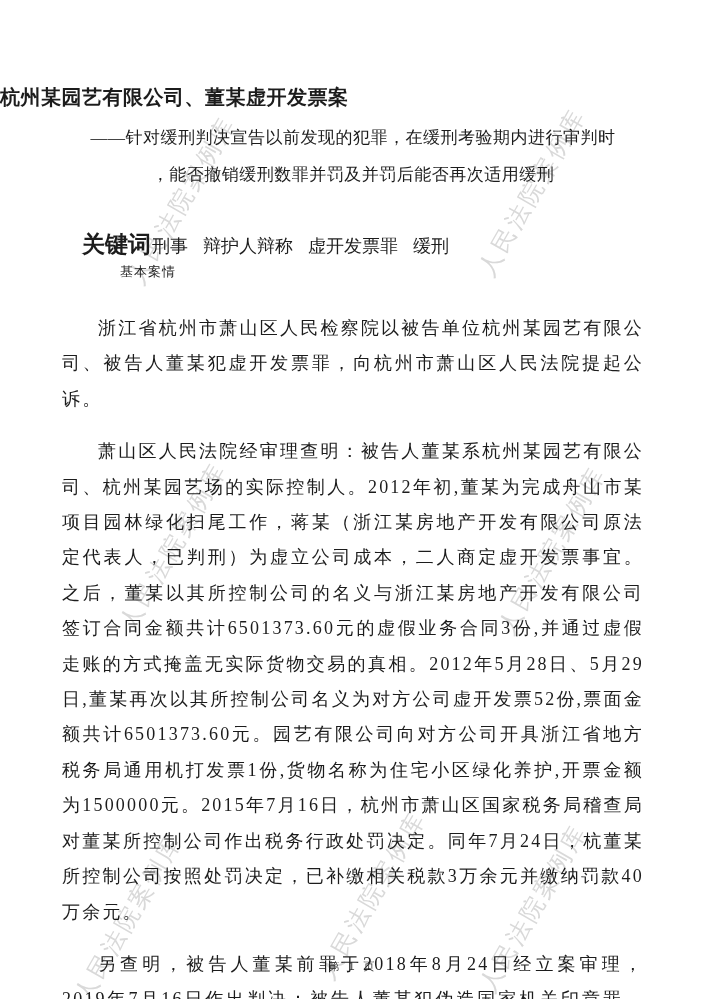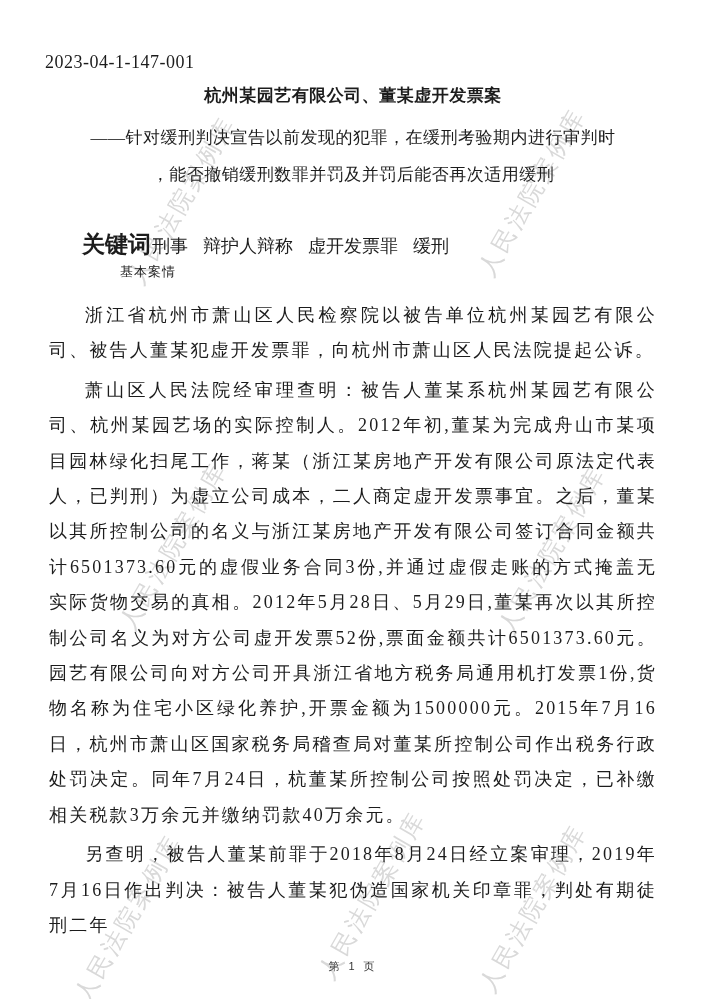--- a/index.html
+++ b/index.html
@@ -29,22 +29,22 @@
     position: absolute;
     left: 45px;
     top: 52px;
     font-size: 18px;
     letter-spacing: 0.5px;
   }
   .case-title {
     position: absolute;
     left: 0; right: 0;
     top: 84px;
-    text-align: center;
-    font-size: 17px;
+    text-align: left;
+    font-size: 20px;
     font-weight: bold;
     letter-spacing: 0.5px;
   }
   .case-subtitle {
     position: absolute;
     left: 0; right: 0;
     top: 119px;
     text-align: center;
     font-size: 17px;
     line-height: 37px;
@@ -77,21 +77,21 @@
   .body-text {
     position: absolute;
     left: 45px;
     top: 294px;
     width: 616px;
     font-size: 18px;
     line-height: 35.4px;
     letter-spacing: 2.2px;
     text-align: justify;
   }
-  .body-text p { margin: 4px; text-indent: 2em; }
+  .body-text p { margin: 17px; text-indent: 2em; }
   .page-footer {
     position: absolute;
     left: 0; right: 0;
     top: 959px;
     text-align: center;
     font-family: "Liberation Sans", "DejaVu Sans", sans-serif;
     font-size: 11px;
     letter-spacing: 3px;
     color: #333333;
   }
@@ -104,21 +104,20 @@
   <div class="watermark-layer">
     <span style="left:182px; top:200px;">人民法院案例库</span>
     <span style="left:532px; top:192px;">人民法院案例库</span>
     <span style="left:173px; top:546px;">人民法院案例库</span>
     <span style="left:552px; top:550px;">人民法院案例库</span>
     <span style="left:128px; top:918px;">人民法院案例库</span>
     <span style="left:372px; top:895px;">人民法院案例库</span>
     <span style="left:533px; top:908px;">人民法院案例库</span>
   </div>
 
-  <div class="doc-number">2023-04-1-147-001</div>
 
   <div class="case-title">杭州某园艺有限公司、董某虚开发票案</div>
 
   <div class="case-subtitle">
     <div>——针对缓刑判决宣告以前发现的犯罪，在缓刑考验期内进行审判时</div>
     <div>，能否撤销缓刑数罪并罚及并罚后能否再次适用缓刑</div>
   </div>
 
   <div class="keywords-row">
     <span class="kw-label">关键词</span><span class="kw-item">刑事</span><span class="kw-item">辩护人辩称</span><span class="kw-item">虚开发票罪</span><span class="kw-item">缓刑</span>

